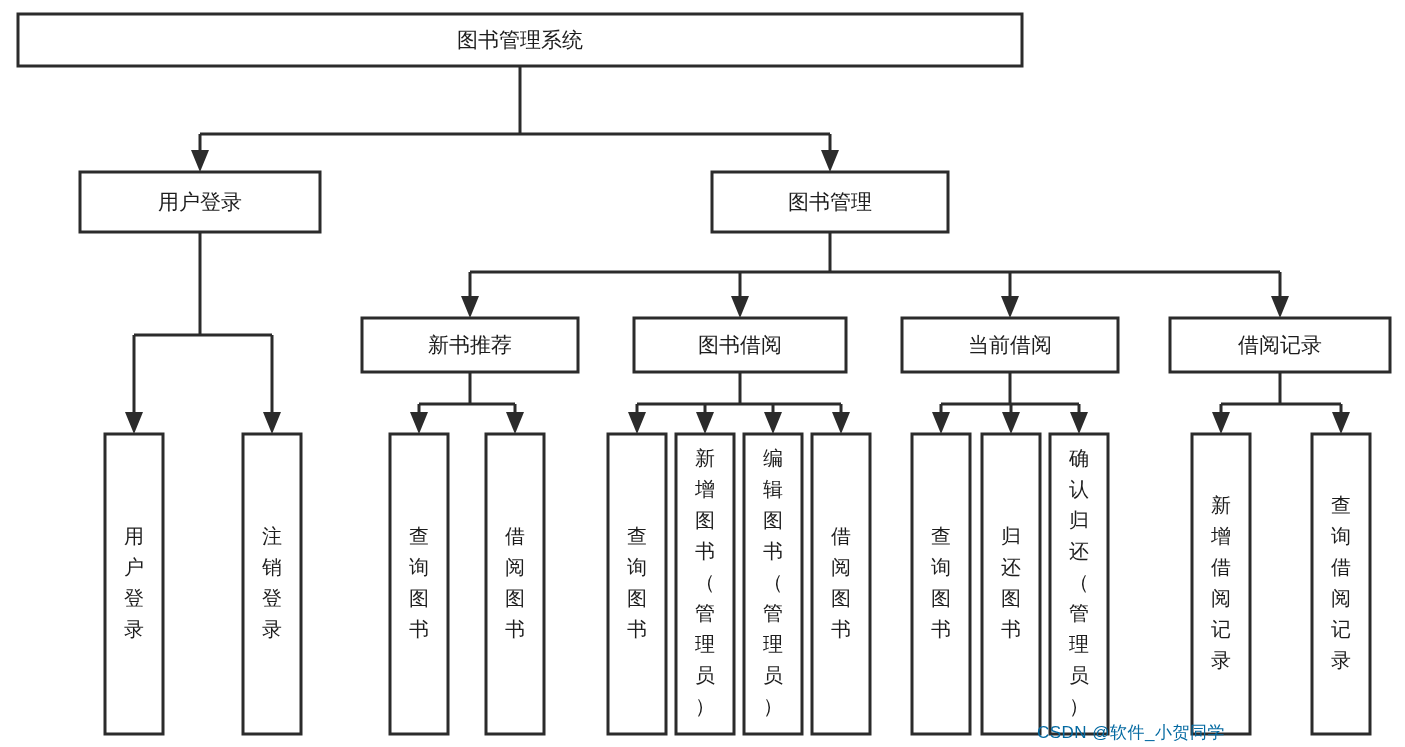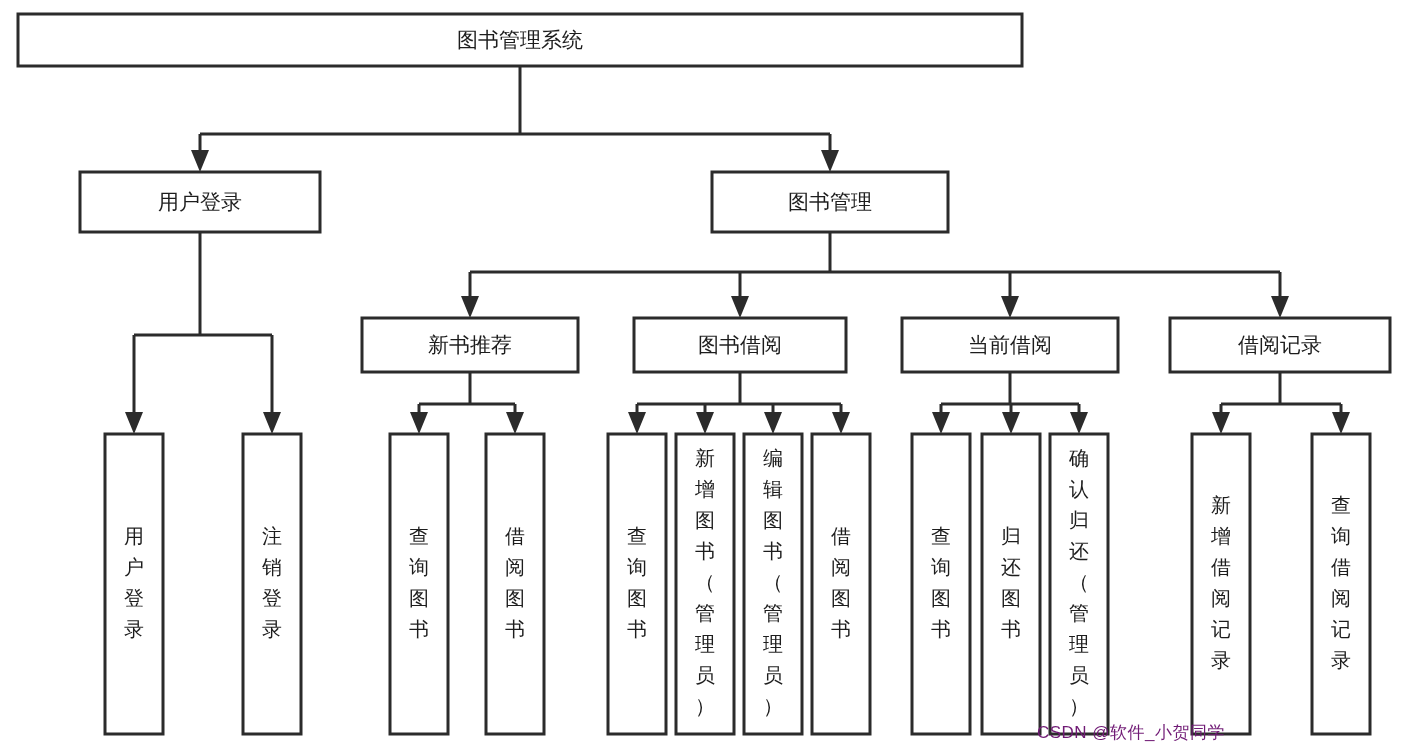--- a/index.html
+++ b/index.html
@@ -19,21 +19,21 @@
     font-size:21px;
     text-anchor:middle;
     dominant-baseline:middle;
   }
   .box-label.vert{font-size:20px;}
   .watermark{
     position:absolute;
     right:8px;bottom:3px;
     font-family:"Liberation Sans","DejaVu Sans",sans-serif;
     font-size:17px;
-    color:#701a75;
+    color:#0369a1;
     white-space:nowrap;
     letter-spacing:0.5px;
   }
 </style>
 </head>
 <body>
 
 <div id="diagram-root">
 
   <svg class="canvas" viewBox="0 0 1405 747" xmlns="http://www.w3.org/2000/svg">

